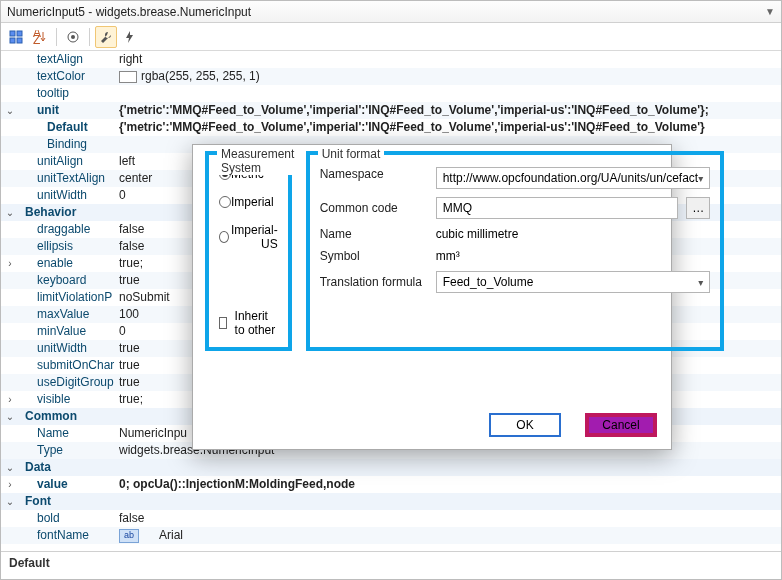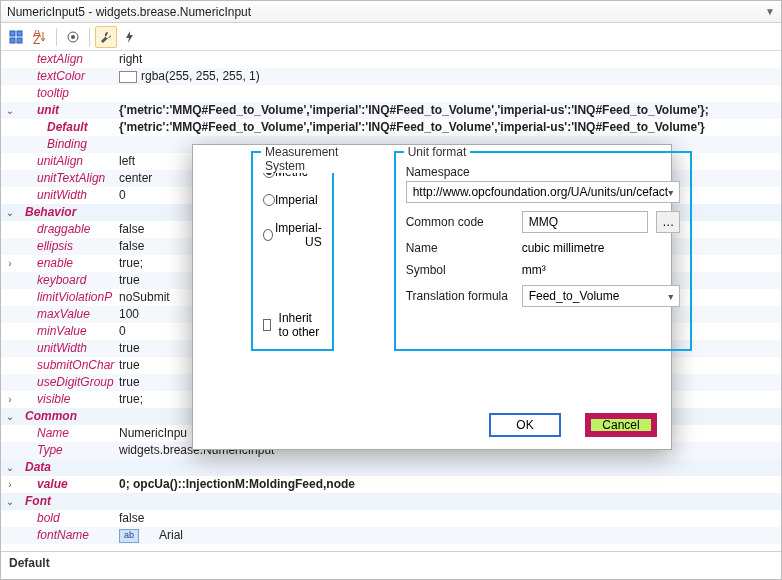--- a/index.html
+++ b/index.html
@@ -11,41 +11,41 @@
 .titlebar .chev { color: #666; font-size: 10px; }
 
 .toolbar { height: 28px; border-bottom: 1px solid #d9d9d9; display: flex; align-items: center; padding: 0 4px; gap: 2px; }
 .tbtn { width: 22px; height: 22px; display: flex; align-items: center; justify-content: center; border: 1px solid transparent; border-radius: 2px; }
 .tbtn.active { background: #fff3d6; border: 1px solid #f0c674; }
 .tsep { width: 1px; height: 18px; background: #d0d0d0; margin: 0 3px; }
 
 .props { flex: 1; overflow: auto; background: #fff; }
 .row { display: flex; align-items: center; height: 17px; line-height: 17px; }
 .row .gut { width: 18px; text-align: center; color: #555; font-size: 10px; }
-.row .key { width: 100px; padding-left: 6px; color: #be185d; font-style: italic; }
+.row .key { width: 100px; padding-left: 6px; color: #0c4a6e; }
 .row .val { flex: 1; color: #222; display: flex; align-items: center; gap: 4px; }
 .row.cat .key { font-weight: bold; }
 .row.alt { background: #f4f8fc; }
 .row.alt2 { background: #eef4fb; }
 .row .key.indent { padding-left: 18px; }
 .row .key.indent2 { padding-left: 28px; }
 .row .bold { font-weight: bold; }
 .swatch { width: 18px; height: 12px; border: 1px solid #888; background: #fff; display: inline-block; }
 .gray { color: #999; }
 
 .footer { border-top: 1px solid #d0d0d0; padding: 4px 8px; height: 28px; font-weight: bold; color: #333; }
 
 .overlay { position: absolute; left: 192px; top: 144px; width: 480px; height: 306px; background: #fff; border: 1px solid #aaa; box-shadow: 0 6px 24px rgba(0,0,0,0.35); z-index: 10; display: flex; flex-direction: column; }
 .ov-title { height: 28px; display: flex; align-items: center; padding: 0 10px; }
 .ov-title .t { flex: 1; color: #222; }
 .ov-close { width: 24px; height: 24px; display: flex; align-items: center; justify-content: center; }
 .ov-close svg { width: 12px; height: 12px; }
 .ov-body { flex: 1; display: flex; padding: 6px 12px 0 12px; gap: 14px; }
 
-.frame { border: 2px solid #0ea5e9; position: relative; padding: 12px 10px 10px 10px; margin-left: 46px; }
+.frame { border: 4px solid #0ea5e9; position: relative; padding: 12px 10px 10px 10px; }
 .frame .legend { position: absolute; top: -8px; left: 8px; background: #fff; padding: 0 4px; color: #333; }
 .frame.left { width: 140px; height: 200px; display: flex; flex-direction: column; gap: 14px; }
 .frame.right { flex: 1; height: 200px; }
 
 .radio { display: flex; align-items: center; gap: 0; text-align: right; }
 .radio .r { width: 12px; height: 12px; border: 1px solid #666; border-radius: 50%; display: flex; align-items: center; justify-content: center; }
 .radio.checked .r::after { content: ""; width: 6px; height: 6px; background: #333; border-radius: 50%; }
 
 .chk { display: flex; align-items: center; gap: 8px; margin-top: auto; }
 .chk .c { width: 12px; height: 12px; border: 1px solid #666; }
@@ -53,21 +53,21 @@
 .field-row { display: flex; align-items: center; margin-bottom: 8px; gap: 8px; }
 .field-row .lbl { width: 108px; color: #222; }
 .field-row .val2 { color: #000000; }
 .sel, .inp { border: 1px solid #b5b5b5; height: 22px; padding: 0 6px; background: #fff; display: flex; align-items: center; }
 .sel { justify-content: space-between; }
 .sel .dd { color: #555; font-size: 10px; }
 .inp { flex: 1; }
 .btn-dots { width: 24px; height: 22px; border: 1px solid #b5b5b5; background: #f0f0f0; display: flex; align-items: center; justify-content: center; }
 
 .ov-buttons { height: 48px; display: flex; align-items: center; justify-content: flex-end; gap: 24px; padding: 0 14px; }
-.btn { min-width: 72px; height: 24px; border: 6px solid #be185d; background: #bef264; display: flex; align-items: center; justify-content: center; }
+.btn { min-width: 72px; height: 24px; border: 4px solid #be185d; background: #a21caf; display: flex; align-items: center; justify-content: center; }
 .btn.primary { border: 2px solid #2a6fcf; background: #fff; }
 
 .ab { display:inline-flex; align-items:center; justify-content:center; width:20px; height:14px; border:1px solid #7aa3d6; background:#cfe1f7; font-size:9px; color:#1a47a0; margin-right:16px; }
 </style>
 </head>
 <body>
 
 <div class="window">
   <div class="titlebar">
     <span class="title">NumericInput5 - widgets.brease.NumericInput</span>
@@ -283,21 +283,21 @@
           <span class="r"></span>
           <span>Imperial-US</span>
         </label>
       <label class="chk">
           <span class="c"></span>
           <span>Inherit to other</span>
         </label>
     </div>
     <div class="frame right">
       <span class="legend">Unit format</span>
-      <div class="field-row" style="flex-direction:column;align-items:stretch;gap:2px;">
+      <div class="field-row" style="flex-direction:row;align-items:stretch;gap:8px;">
         <div class="lbl">Namespace</div>
         <div class="sel">
             <span>http://www.opcfoundation.org/UA/units/un/cefact</span>
             <span class="dd">▾</span>
           </div>
       </div>
       <div class="field-row">
         <div class="lbl">Common code</div>
         <div class="inp">MMQ</div>
         <div class="btn-dots">…</div>

